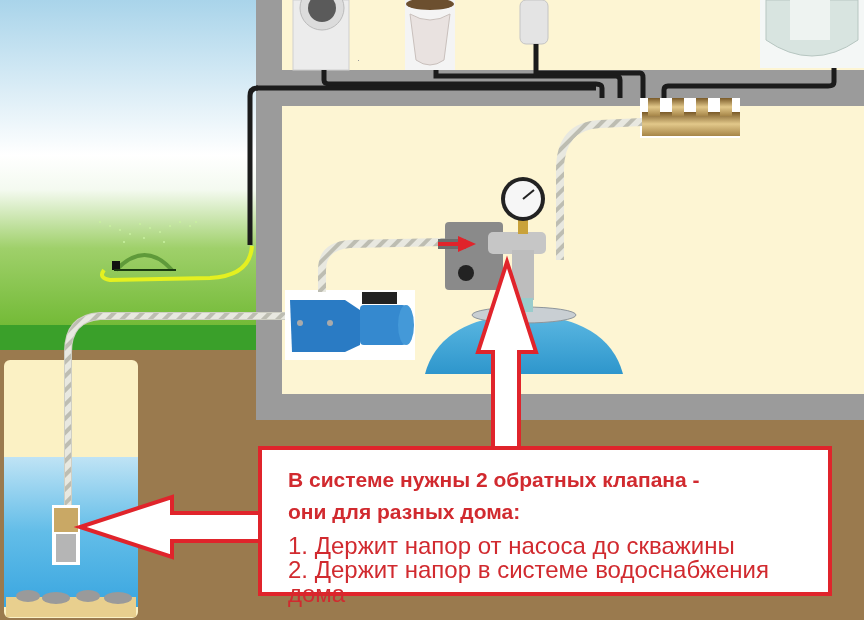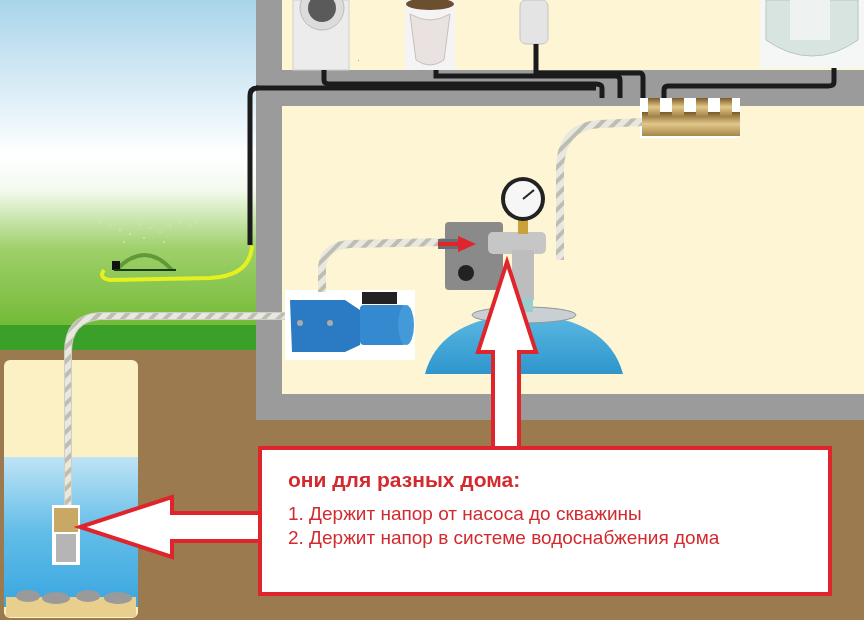--- a/index.html
+++ b/index.html
@@ -1,20 +1,20 @@
 <!DOCTYPE html>
 <html><head>
 <meta charset="utf-8">
 <style>
   html, body { margin:0; padding:0; }
   body { width:864px; height:620px; position:relative; overflow:hidden; font-family:"Liberation Sans", sans-serif; background:#9a7a4e; }
   #scene { position:absolute; left:0; top:0; width:864px; height:620px; }
   .callout { position:absolute; left:258px; top:446px; width:574px; height:150px; background:#fff; border:4px solid #e0242b; box-sizing:border-box; padding:14px 0 0 26px; color:#d12a2f; }
   .callout .head { font-weight:bold; font-size:21px; line-height:32px; }
-  .callout .items { margin-top:6px; font-size:19px; line-height:24px; }
+  .callout .items { margin-top:6px; font-size:24px; line-height:24px; }
 </style>
 </head>
 <body>
 
 <svg id="scene" viewBox="0 0 864 620" width="864" height="620" xmlns="http://www.w3.org/2000/svg">
   <defs>
     <linearGradient id="sky" x1="0" y1="0" x2="0" y2="1">
       <stop offset="0" stop-color="#a9d4ea"></stop>
       <stop offset="0.45" stop-color="#ffffff"></stop>
       <stop offset="0.55" stop-color="#f4faf0"></stop>
@@ -176,19 +176,20 @@
     <path d="M458 236 L476 244 L458 252 Z" fill="#e0242b"></path>
   </g>
 
   <path d="M493 450 L493 352 L478 352 L507 262 L536 352 L519 352 L519 450 Z" fill="#ffffff" stroke="#e0242b" stroke-width="4" stroke-linejoin="miter"></path>
 
   <path d="M262 513 L172 513 L172 497 L80 527 L172 557 L172 541 L262 541 Z" fill="#ffffff" stroke="#e0242b" stroke-width="4" stroke-linejoin="miter"></path>
 </svg>
 
 <div class="callout">
   <div class="head">
+    <div>В системе нужны 2 обратных клапана -</div>
     <div>они для разных дома:</div>
   </div>
   <div class="items">
     <div>1. Держит напор от насоса до скважины</div>
     <div>2. Держит напор в системе водоснабжения дома</div>
   </div>
 </div>
 
 </body></html>

